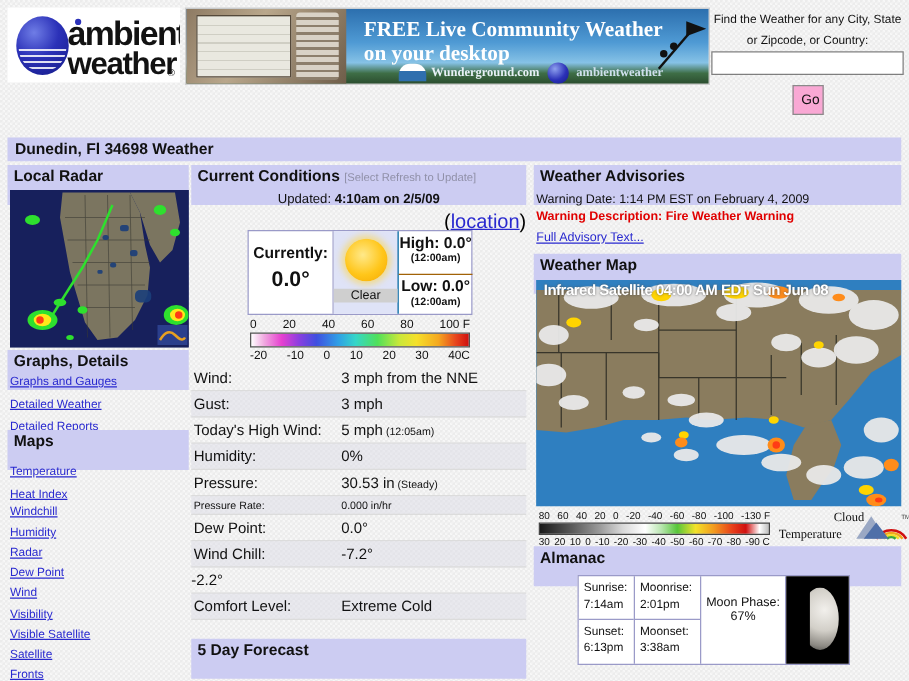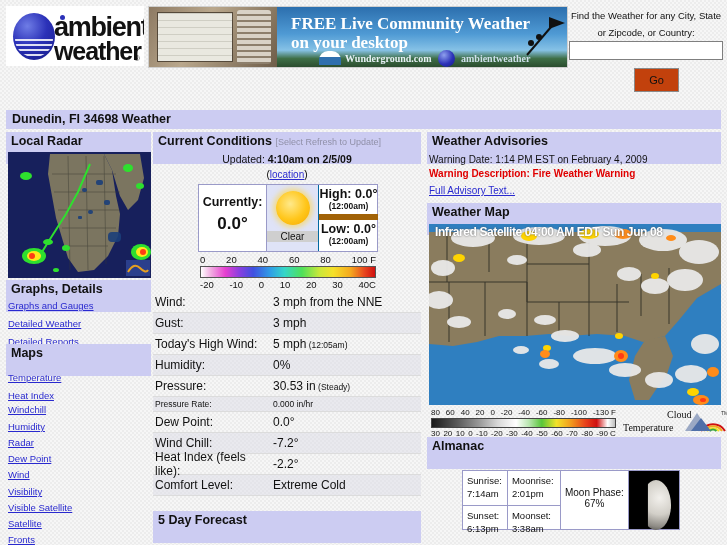--- a/index.html
+++ b/index.html
@@ -72,22 +72,22 @@
     position:absolute; color:#111; font-size:9.5px; text-align:center; width:160px; left:566px;
   }
   #find-text1 { top:10px; }
   #find-text2 { top:27px; }
   #find-input {
     position:absolute; left:569px; top:41px; width:154px; height:19px;
     box-sizing:border-box; border:1px solid #7f7f7f; background:#fff;
     font-family:"Liberation Sans", sans-serif; font-size:12px; padding:1px 3px;
   }
   #go-btn {
-    position:absolute; left:634px; top:68px; width:45px; height:24px;
-    background:#c2410c; border:1px solid #8a8a8a; font-size:11px; color:#111;
+    position:absolute; left:634px; top:68px; width:25px; height:24px;
+    background:#f9a8d4; border:1px solid #8a8a8a; font-size:11px; color:#111;
     font-family:"Liberation Sans", sans-serif; cursor:pointer;
   }
 
   
   #page-title {
     position:absolute; left:6px; top:110px; width:715px; height:19px;
     background:#ccccf2; color:#111; font-size:12.5px; font-weight:bold;
     line-height:19px; padding-left:6px; box-sizing:border-box;
   }
 
@@ -113,21 +113,21 @@
   }
 
   
   #cc-head { left:153px; top:132px; width:268px; }
   #updated {
     position:absolute; left:153px; top:153px; width:268px; text-align:center;
     font-size:10.5px; color:#111;
   }
   #updated b { font-weight:bold; }
   #loc-line {
-    position:absolute; left:153px; top:169px; width:268px; text-align:center; font-size:10px;
+    position:absolute; left:153px; top:169px; width:268px; text-align:right; font-size:16px;
   }
   #loc-line a { color:#2929cf; text-decoration:underline; }
 
   #cond-table {
     position:absolute; left:198px; top:184px; width:180px; height:68px;
     border:1px solid #9a9ac8; box-sizing:border-box; background:#fff;
   }
   #cc-cur {
     position:absolute; left:0; top:0; width:68px; height:66px; text-align:center;
     border-right:1px solid #9a9ac8; box-sizing:border-box;
@@ -140,21 +140,21 @@
     text-align:center;
   }
   #sun {
     width:34px;height:34px;border-radius:50%;margin:6px auto 0;
     background:radial-gradient(circle at 42% 38%, #ffe98a 0%, #ffc61a 55%, #f5a800 100%);
     box-shadow:0 0 5px 3px rgba(255,214,60,.55);
   }
   #cc-icon .cap{ font-size:10px;color:#111; margin-top:6px; background:#cfcfcf;}
   #cc-hl { position:absolute; left:120px; top:0; width:59px; height:66px; }
   .hl-cell { height:33px; box-sizing:border-box; text-align:center; }
-  .hl-cell.first { border-bottom:6px solid #a16207; }
+  .hl-cell.first { border-bottom:1px solid #a16207; }
   .hl-cell .t { font-size:12.5px; font-weight:bold; color:#111; margin-top:2px;}
   .hl-cell .s { font-size:8.5px; font-weight:bold; color:#111; }
 
   
   #scale-wrap{ position:absolute; left:200px; top:254px; width:176px; }
   .scale-row{ display:flex; justify-content:space-between; font-size:9.5px; color:#111; }
   #scale-bar{
     height:10px; margin:1px 0; border:1px solid #555;
     background:linear-gradient(to right,
       #ffffff 0%, #f0a8e0 6%, #e63fd0 14%, #8a3fe0 22%, #3f4fe0 30%,
@@ -204,21 +204,21 @@
       #1a1a1a 0%, #5a5a5a 14%, #9a9a9a 26%, #d8d8d8 36%, #ffffff 46%,
       #b9e6b0 53%, #58c63a 60%, #f2e22a 68%, #f29a1e 76%,
       #e8401a 84%, #d01010 90%, #ffffff 96%, #bdbdbd 100%);
   }
   #leg-label1 { position:absolute; left:192px; top:1px; font-size:10px; color:#111; font-family:"Liberation Serif", serif;margin-left:44px;}
   #leg-label2 { position:absolute; left:192px; top:14px; font-size:10px; color:#111; font-family:"Liberation Serif", serif;}
   #leg-logo { position:absolute; left:252px; top:1px; width:44px; height:24px; }
 
   #alm-head { left:427px; top:437px; width:294px; }
   #alm-table {
-    position:absolute; left:462px; top:470px; width:218px; height:60px;
+    position:absolute; left:462px; top:460px; width:218px; height:72px;
     border:1px solid #9a9ac8; box-sizing:border-box; background:#fff; display:flex;
   }
   .alm-col { box-sizing:border-box; border-right:1px solid #9a9ac8; }
   .alm-cell { height:35px; box-sizing:border-box; padding:3px 4px 0 4px; font-size:9.5px; color:#111; line-height:13px; }
   .alm-cell.top { border-bottom:1px solid #9a9ac8; }
   #alm-phase { width:72px; box-sizing:border-box; font-size:10px; color:#111; text-align:center; padding-top:16px; border-right:1px solid #9a9ac8;}
   #alm-moon { width:52px; background:#000; position:relative; }
   #moon-disc {
     position:absolute; left:12px; top:9px; width:30px; height:50px;
     border-radius:50%;
@@ -407,21 +407,20 @@
     </div>
     <div class="drow">
       <div class="k">Dew Point:</div>
       <div class="v">0.0°</div>
     </div>
     <div class="drow alt">
       <div class="k">Wind Chill:</div>
       <div class="v">-7.2°</div>
     </div>
     <div class="drow">
-      <div class="k">Heat Index (feels like):</div>
       <div class="v">-2.2°</div>
     </div>
     <div class="drow alt">
       <div class="k">Comfort Level:</div>
       <div class="v">Extreme Cold</div>
     </div>
   </div>
 
 <div class="panel-head" id="fc-head">5 Day Forecast</div>
 

